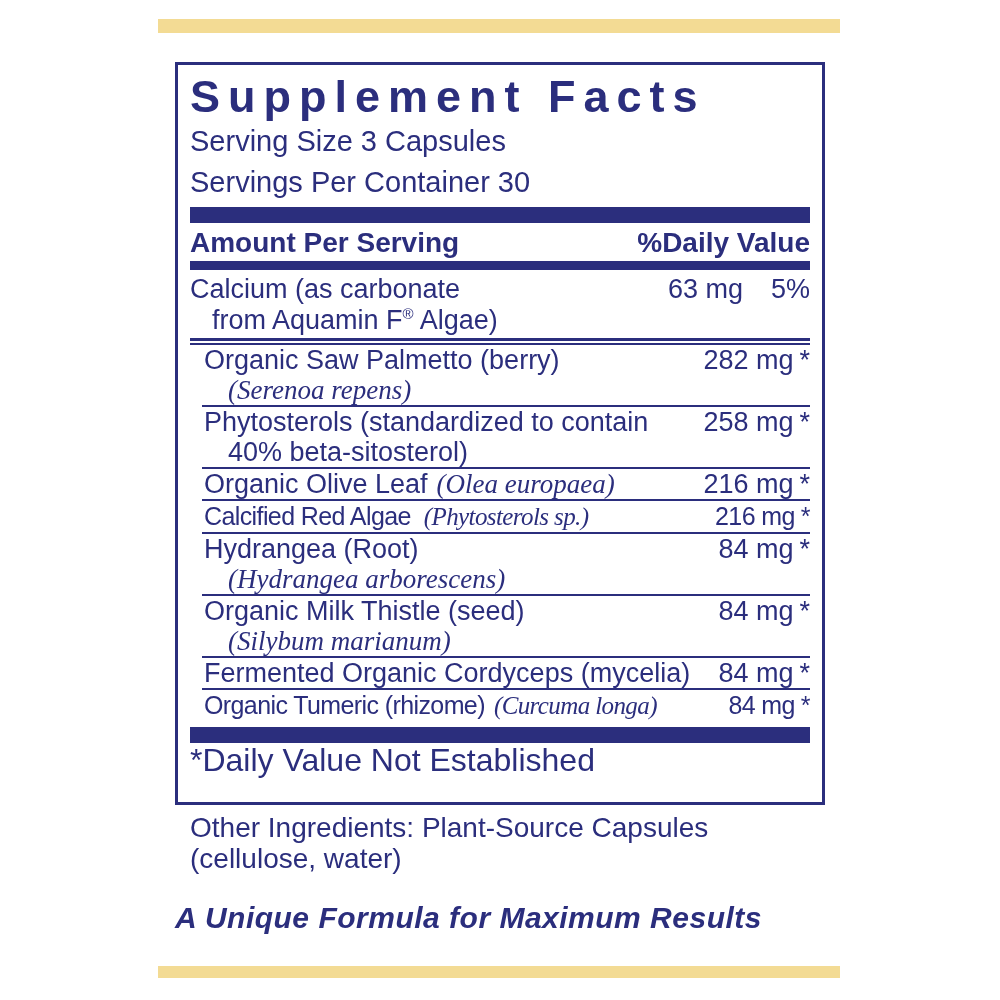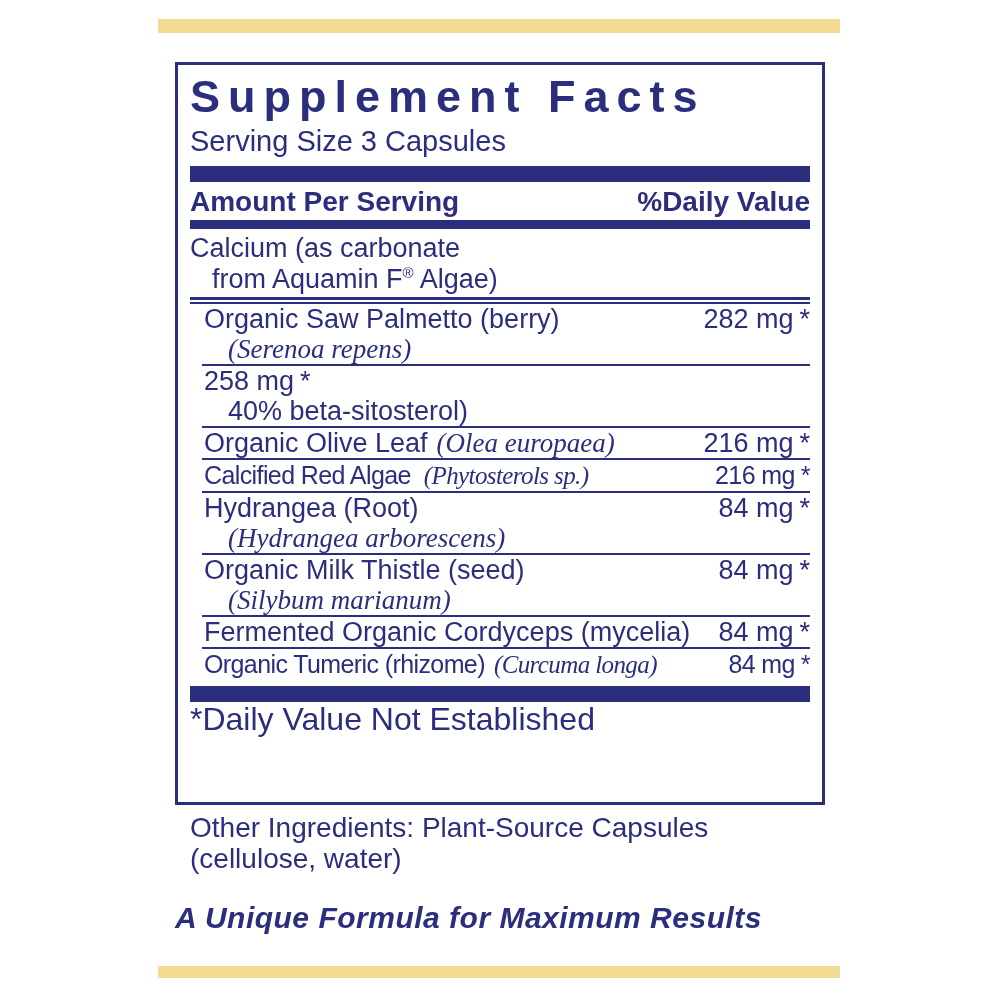--- a/index.html
+++ b/index.html
@@ -55,33 +55,38 @@
 <body>
 
 <div class="page">
 
   <div class="bar-yellow top"></div>
 
   <div class="panel">
 
     <div class="title">Supplement Facts</div>
     <div class="serving">Serving Size 3 Capsules</div>
+    <div class="serving">Servings Per Container 30</div>
 
     <div class="bar-thick first"></div>
 
     <div class="hdr-row">
       <span>Amount Per Serving</span>
       <span>%Daily Value</span>
     </div>
 
     <div class="bar-med"></div>
 
     <div class="crow">
       <div class="cline1">
         <span class="nm">Calcium (as carbonate</span>
+        <span class="cvals">
+          <span>63 mg</span>
+          <span class="dv">5%</span>
+        </span>
       </div>
       <div class="cline2">
         <span>from Aquamin F</span><sup>®</sup><span> Algae)</span>
       </div>
     </div>
 
     <div class="double-rule"></div>
 
     <div class="row">
       <div class="r-line1">
@@ -90,20 +95,21 @@
             <span>282 mg</span>
             <span class="star">*</span>
           </span>
       </div>
       <div class="r-line2 it">(Serenoa repens)</div>
     </div>
     <div class="sep"></div>
 
     <div class="row">
       <div class="r-line1">
+        <span class="nm">Phytosterols (standardized to contain</span>
         <span class="amt">
             <span>258 mg</span>
             <span class="star">*</span>
           </span>
       </div>
       <div class="r-line2">40% beta-sitosterol)</div>
     </div>
     <div class="sep"></div>
 
     <div class="row">

